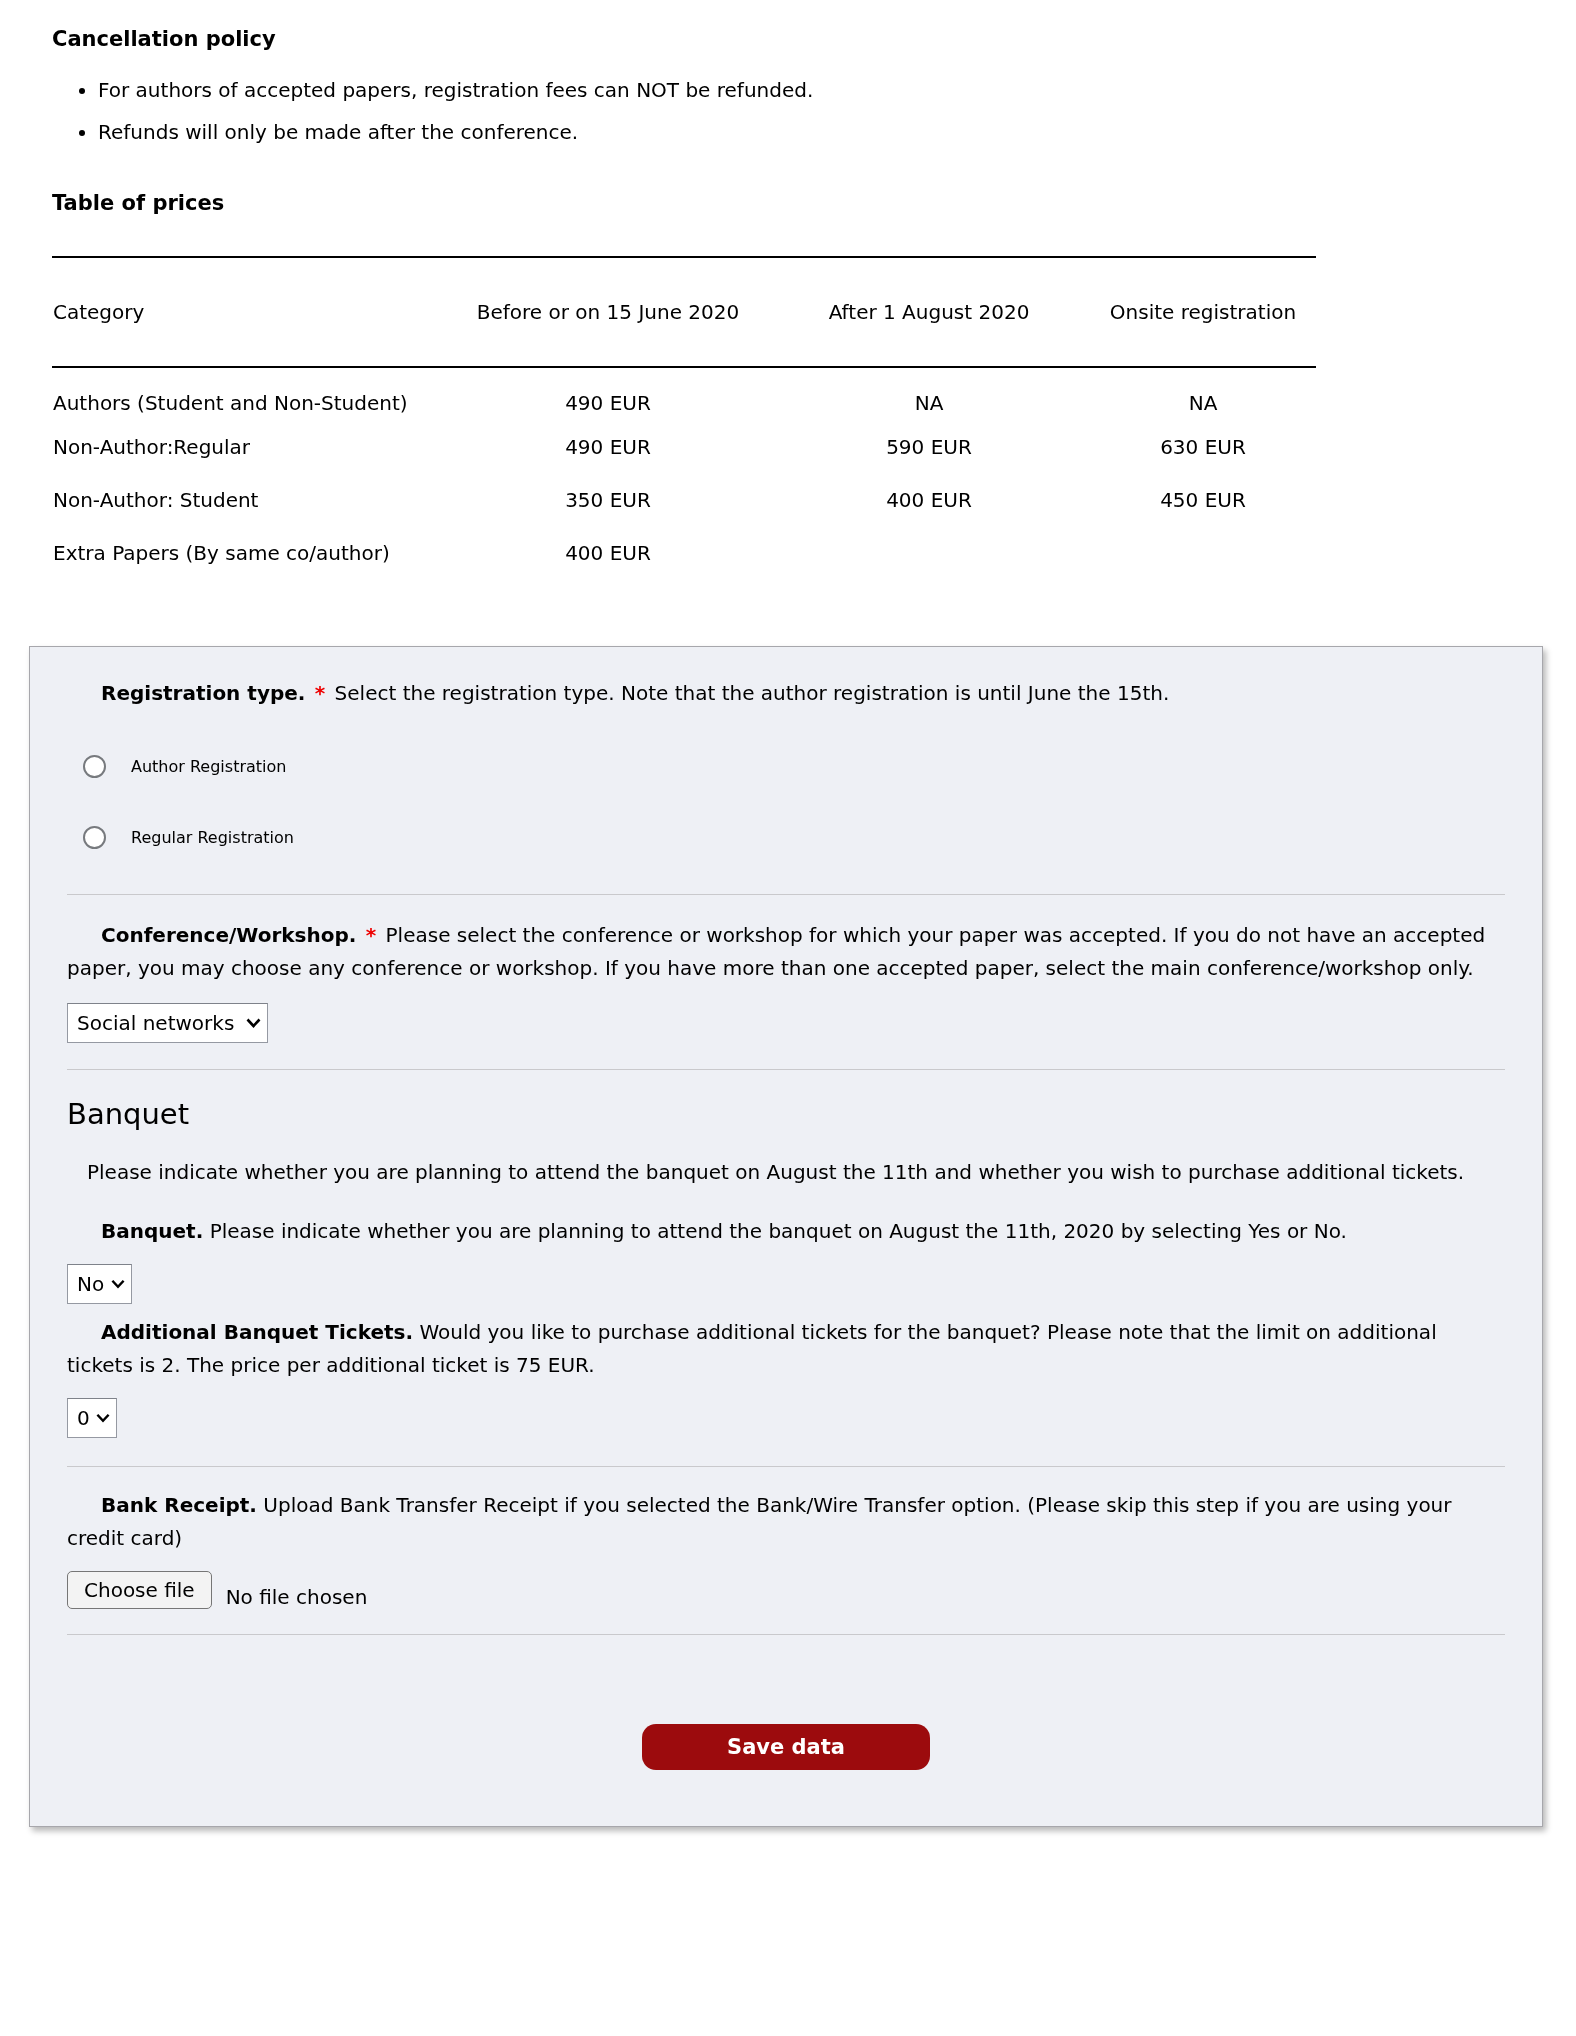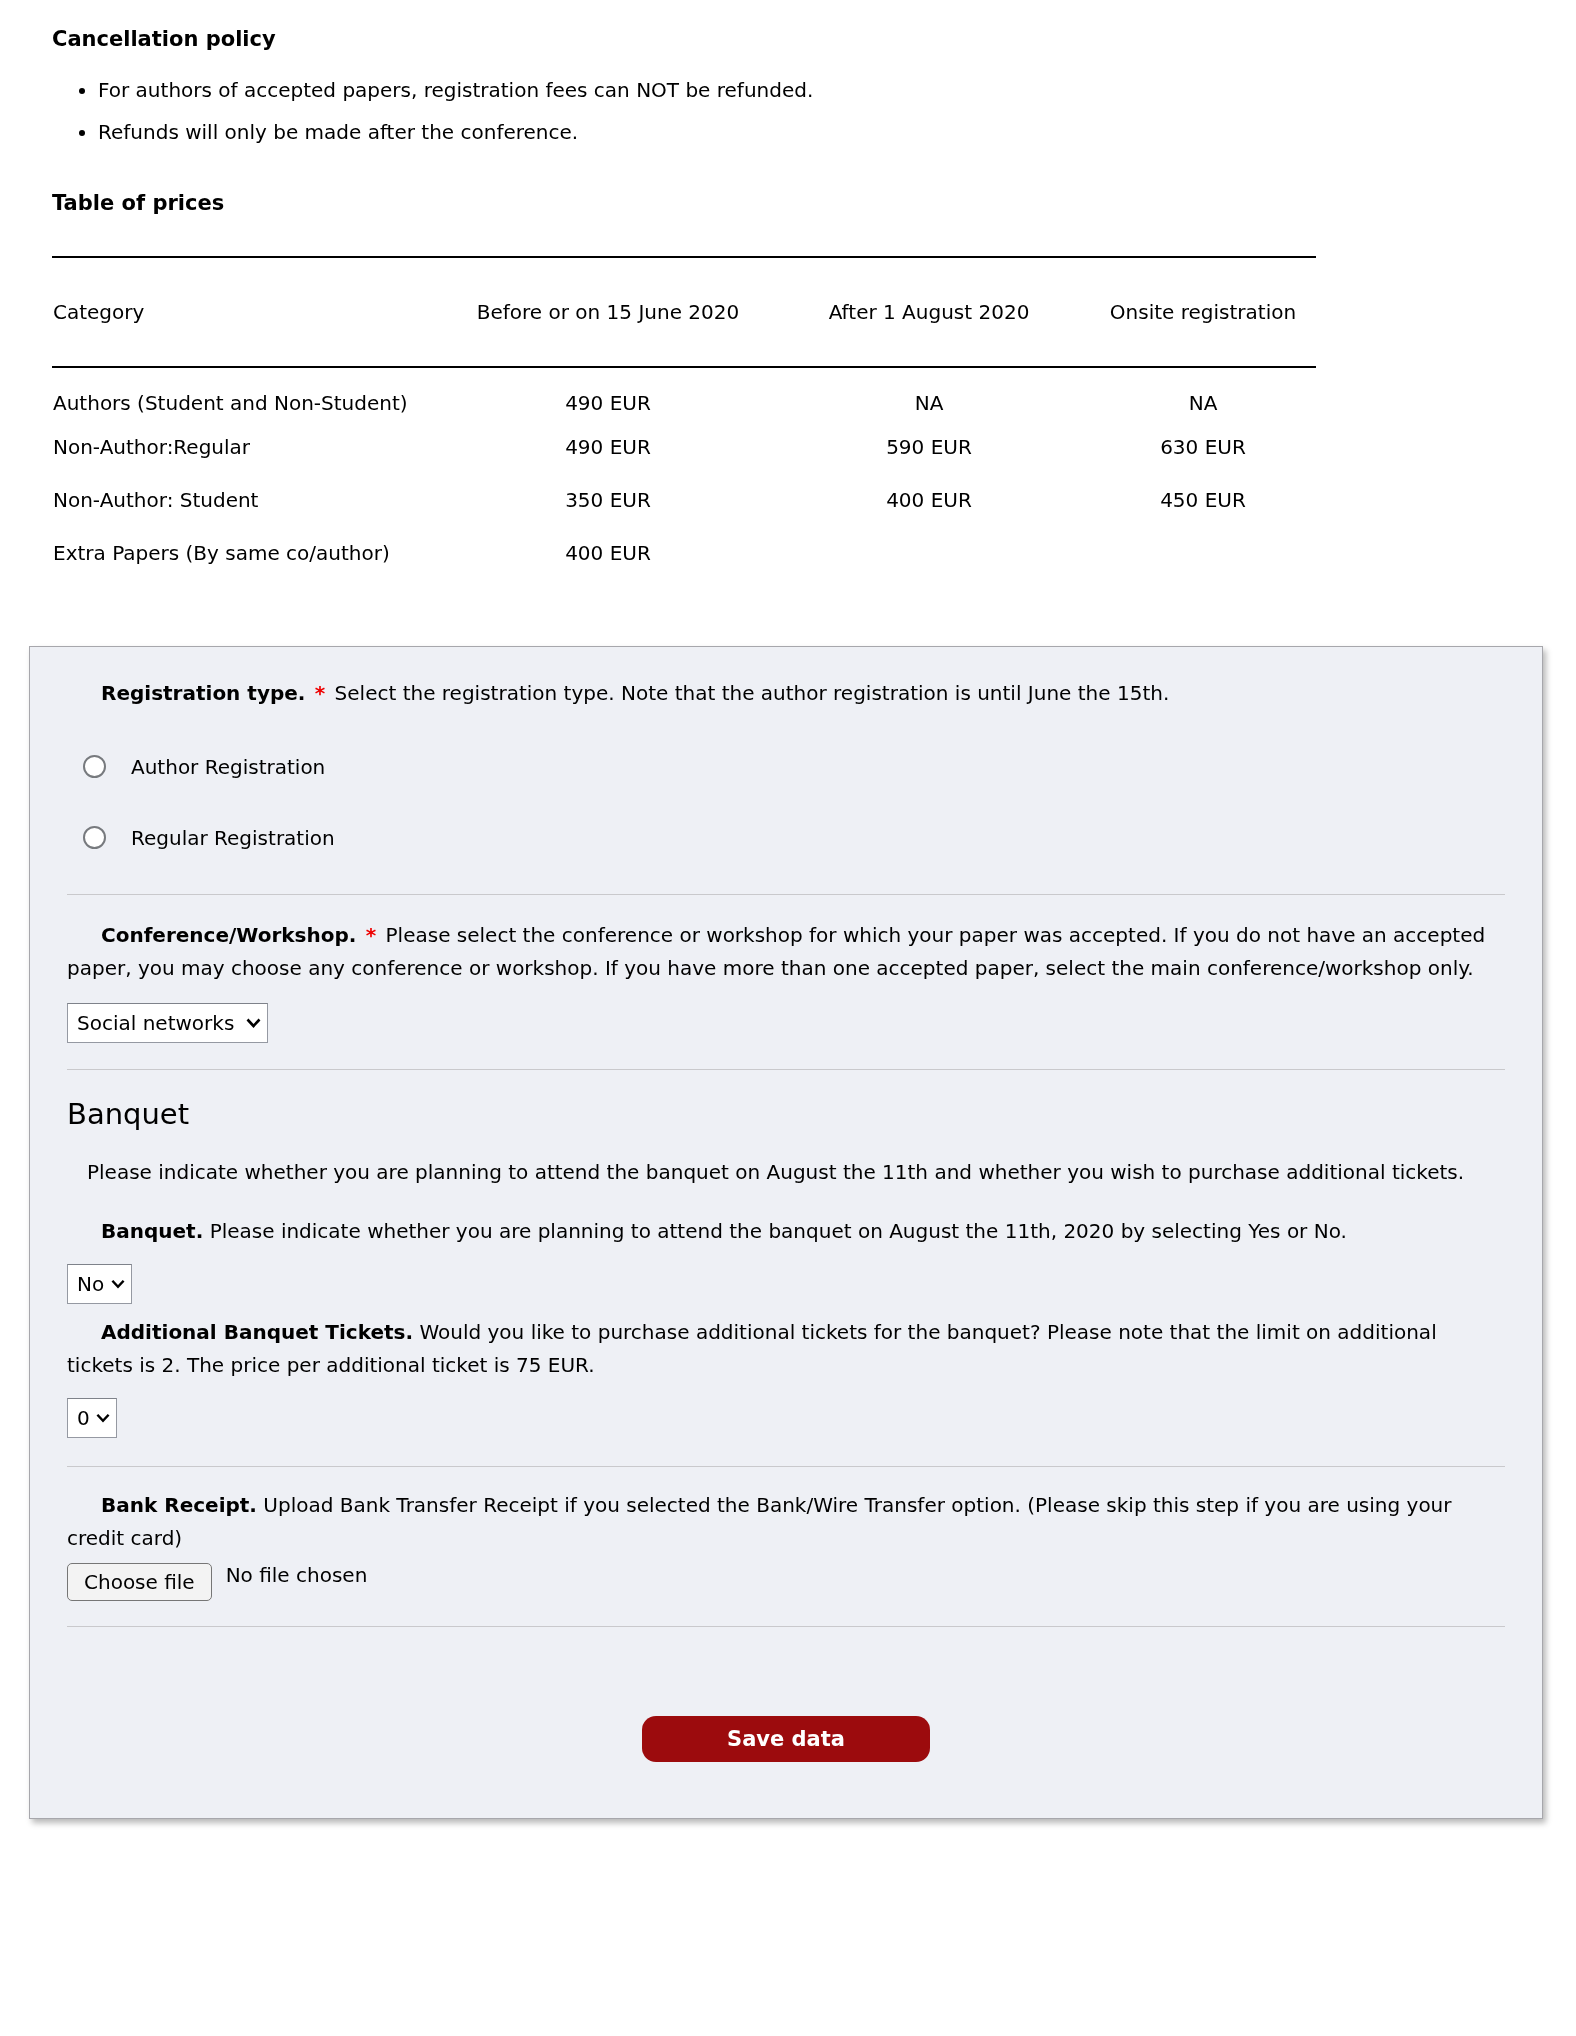--- a/index.html
+++ b/index.html
@@ -50,21 +50,21 @@
   .lead { margin: 0; font-size: 20px; line-height: 33px; }
   .lead strong { font-weight: 700; margin-left: 34px; }
   .req { color: #ee0000; font-weight: 700; padding: 0 3px; }
 
   .radio-row { display: flex; align-items: center; margin: 42px 0 0 16px; min-height: 29px; cursor: pointer; }
   .radio {
     width: 23px; height: 23px; flex: none;
     border: 2px solid #777a7e; border-radius: 50%;
     background: #fff; margin-right: 25px;
   }
-  .radio-label { font-size: 20px; }
+  .radio-label { font-size: 16px; }
 
   .divider { border-top: 1px solid #c9c9cc; height: 0; }
   #divider-1 { margin-top: 42px; }
   #conf-lead { margin-top: 24px; }
   .select-row { margin-top: 18px; }
   #banquet-select-row { margin-top: 16px; }
   #tickets-select-row { margin-top: 16px; }
 
   .select-wrap {
     display: inline-block; position: relative;
@@ -83,21 +83,21 @@
   }
   #divider-2 { margin-top: 26px; }
 
   .banquet-heading { font-size: 29px; font-weight: 400; margin: 26px 0 0; line-height: 36px; }
   .intro { margin: 24px 0 0 20px; font-size: 20px; line-height: 33px; }
   #banquet-lead { margin-top: 26px; }
   #tickets-lead { margin-top: 12px; }
   #divider-3 { margin-top: 28px; }
   #bank-lead { margin-top: 22px; }
 
-  .file-row { display: flex; align-items: flex-start; margin-top: 8px; }
+  .file-row { display: flex; align-items: flex-end; margin-top: 16px; }
   .file-btn {
     font-family: "DejaVu Sans", "Liberation Sans", sans-serif;
     font-size: 20px; color: #000;
     background: #f3f3f3; border: 1px solid #767676; border-radius: 5px;
     padding: 5px 16px; line-height: 26px; cursor: pointer;
   }
   .file-status { margin-left: 14px; font-size: 20px; }
   #divider-4 { margin-top: 25px; }
 
   .actions { text-align: center; margin-top: 89px; }

